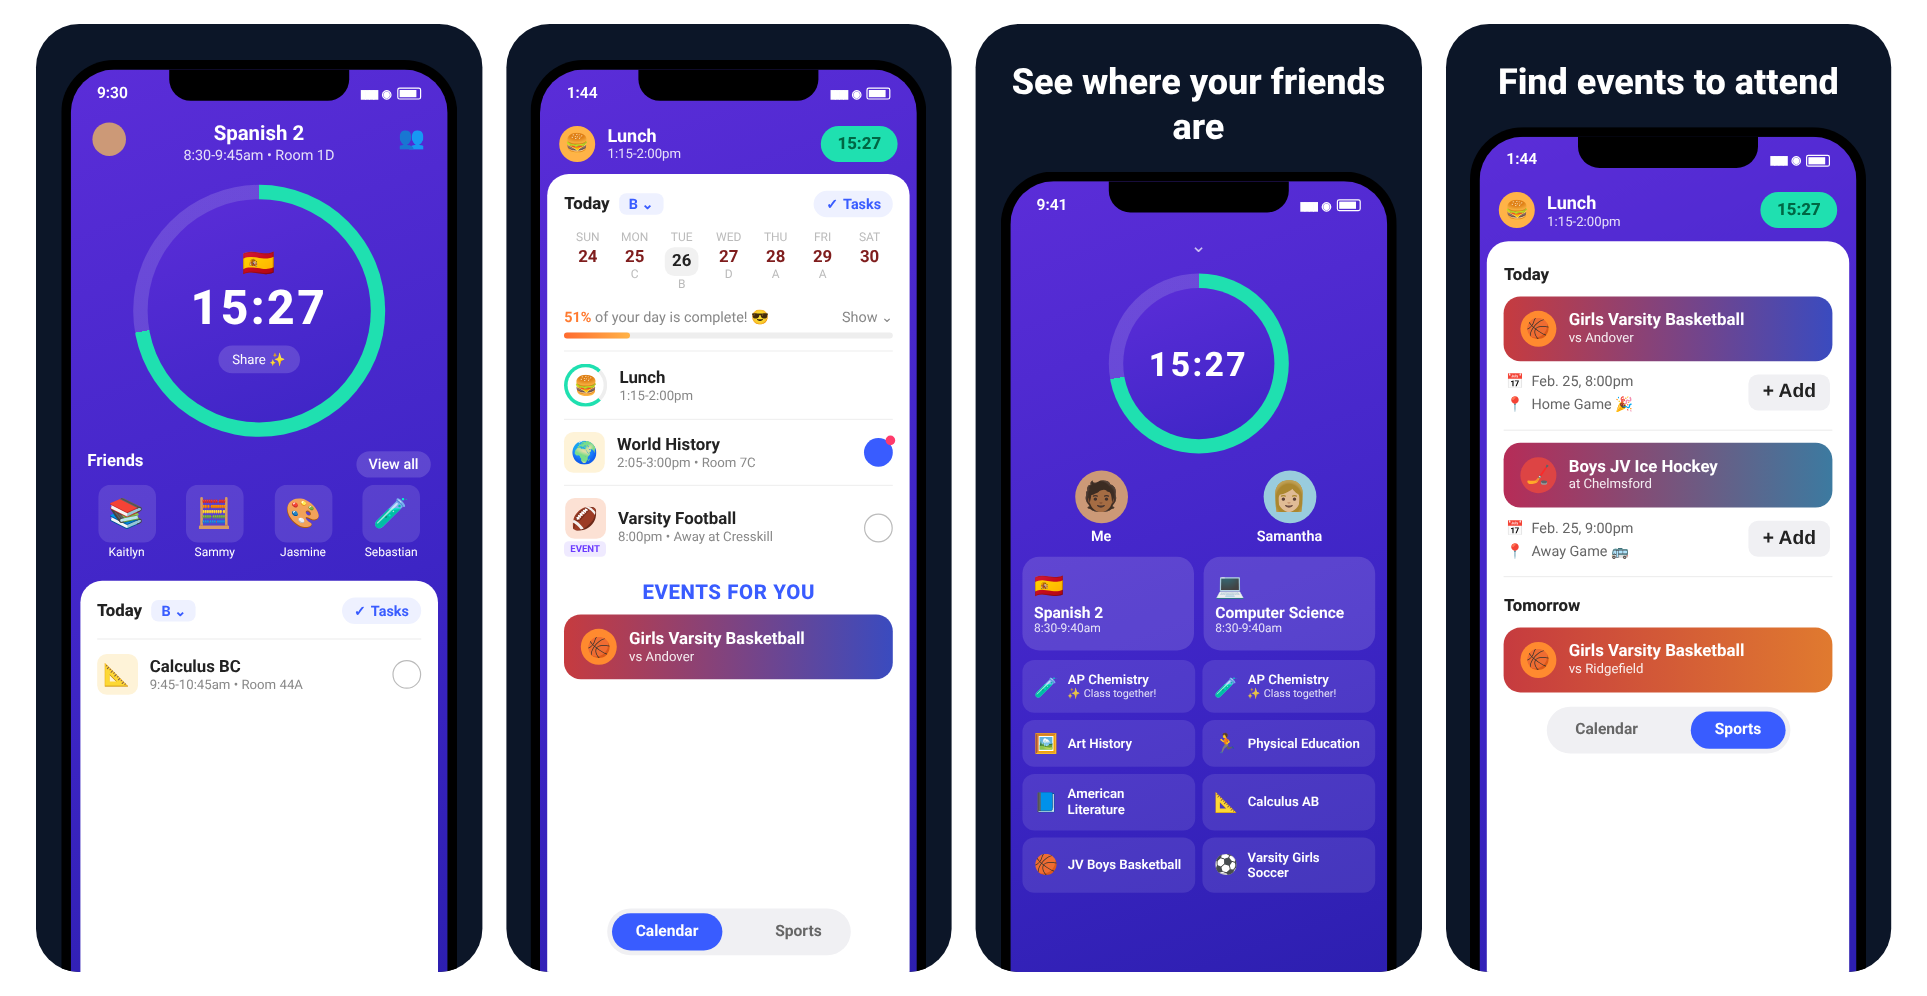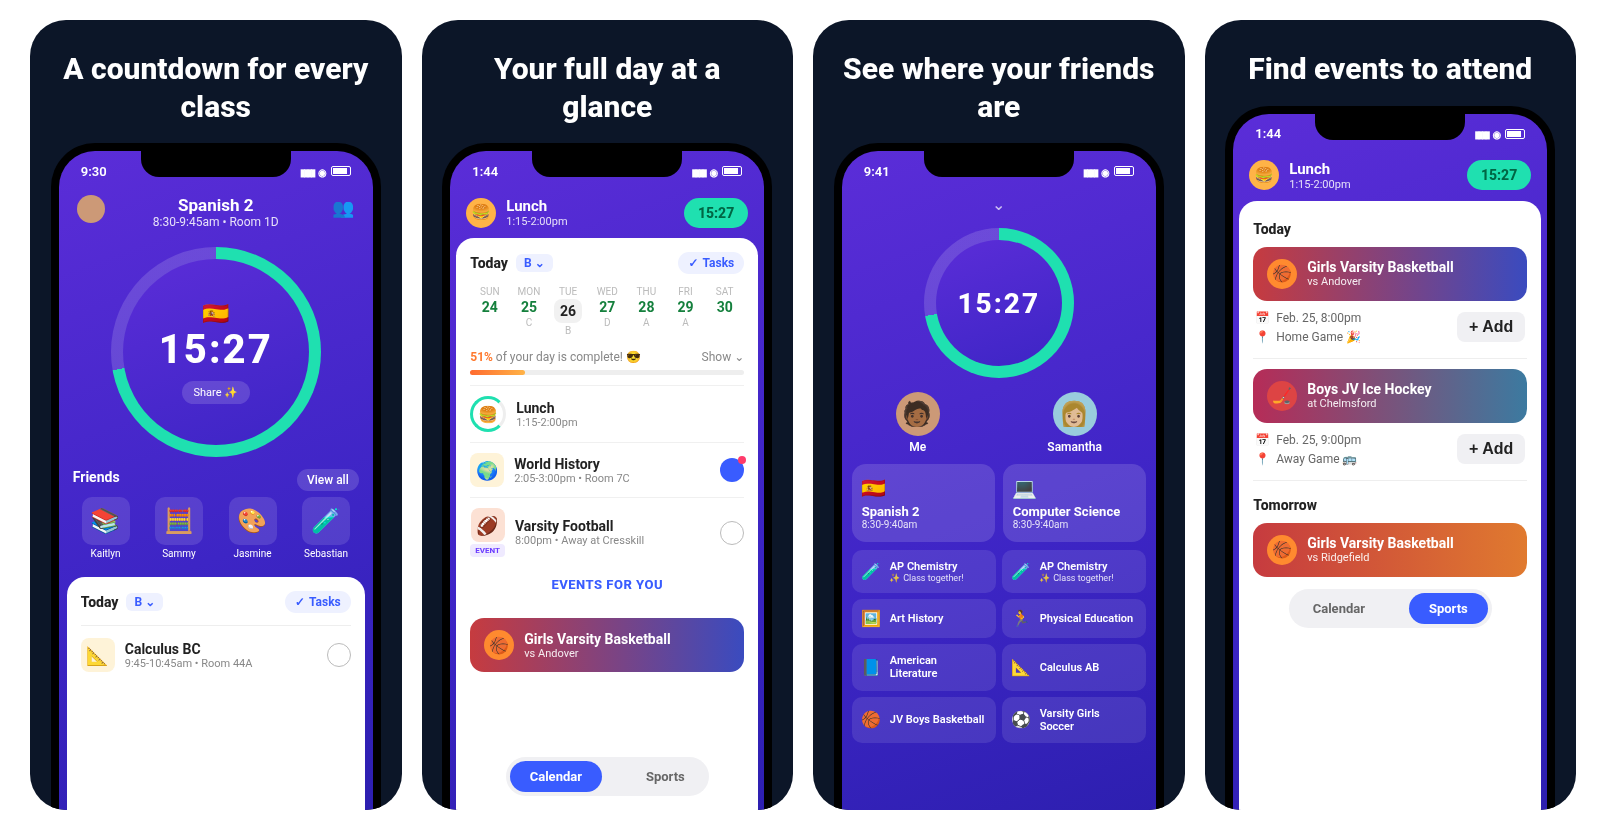--- a/index.html
+++ b/index.html
@@ -106,34 +106,34 @@
   
   .lunch-header { display:flex; align-items:center; justify-content:space-between; padding:6px 16px 10px;}
   .lunch-left { display:flex; align-items:center; gap:10px; color:#fff;}
   .lunch-ico { width:30px;height:30px;border-radius:50%;background:#ffb347;display:flex;align-items:center;justify-content:center;font-size:16px;}
   .lunch-title { font-size:15px; font-weight:700;}
   .lunch-sub { font-size:11px; opacity:.85;}
   .timer-pill { background:#1fe0b0; color:#0a5; font-weight:800; padding:7px 14px; border-radius:18px; font-size:14px; color:#064;}
   .white-card { background:#fff; border-radius:18px 18px 0 0; margin:0 6px; padding:14px 14px; flex:1; display:flex; flex-direction:column;}
   .weekrow { display:flex; justify-content:space-between; margin:12px 0 6px;}
   .day { text-align:center; font-size:10px; color:#bbb; flex:1;}
-  .day .num { font-size:14px; color:#15803d; font-weight:700; margin:2px 0;}
+  .day .num { font-size:14px; color:#7f1d1d; font-weight:700; margin:2px 0;}
   .day.active { background:#fff; }
   .day.active .num { color:#222; background:#f1f1f1; border-radius:8px; padding:4px 6px; display:inline-block;}
   .progress-line { font-size:12px; display:flex; justify-content:space-between; color:#888; margin-top:8px;}
   .progress-line .pct { color:#ff7a2f; font-weight:700;}
   .bar { height:5px; background:#eee; border-radius:3px; margin:6px 0 10px; position:relative;}
   .bar::before { content:""; position:absolute; left:0; top:0; bottom:0; width:20%; background:linear-gradient(90deg,#ff6b2f,#ffb347); border-radius:3px;}
   .lunch-item { display:flex; align-items:center; gap:10px; padding:10px 0; border-top:1px solid #f0f0f0;}
   .lunch-item:first-of-type { border-top:none;}
   .mini-ring { width:36px;height:36px;border-radius:50%;border:3px solid #1fe0b0;border-right-color:#eee;display:flex;align-items:center;justify-content:center;font-size:16px;}
   .event-chip { font-size:8px; background:#efeaff; color:#6b3bff; padding:2px 5px; border-radius:4px; font-weight:700;}
   .chat-badge { position:relative;}
   .chat-badge::after { content:""; width:8px;height:8px;background:#ff3b6b;border-radius:50%;position:absolute;top:-2px;right:-2px;}
-  .events-label { text-align:center; color:#395cff; font-size:13px; font-weight:800; letter-spacing:.5px; margin:10px 0 26px;}
+  .events-label { text-align:center; color:#395cff; font-size:17px; font-weight:800; letter-spacing:.5px; margin:10px 0 8px;}
   .event-card { border-radius:14px; padding:12px 14px; color:#fff; background:linear-gradient(90deg,#c63b3f,#3a4bbf); display:flex; align-items:center; gap:10px;}
   .event-card.hockey { background:linear-gradient(90deg,#b62c57,#3c7aa0);}
   .event-card.tiger { background:linear-gradient(90deg,#c63b3f,#e07a2f);}
   .ball-ico { width:30px;height:30px;border-radius:50%;background:#ff8a2f;display:flex;align-items:center;justify-content:center;font-size:16px;}
   .ev-title { font-size:14px; font-weight:700;}
   .ev-sub { font-size:11px; opacity:.9;}
   .tabbar { margin-top:auto; display:flex; gap:24px; background:#f0f0f3; border-radius:22px; padding:4px; align-self:center;}
   .tab { padding:8px 20px; border-radius:18px; font-size:13px; font-weight:700; color:#666;}
   .tab.active { background:#395cff; color:#fff;}
   
@@ -157,21 +157,20 @@
   .section-label { font-weight:800; font-size:14px; color:#222; margin:6px 0 10px;}
   .ev-detail { display:flex; justify-content:space-between; align-items:center; font-size:12px; color:#666; padding:10px 2px 14px; border-bottom:1px solid #eee; margin-bottom:10px;}
   .ev-detail .rows { display:flex; flex-direction:column; gap:5px;}
   .ev-detail .rows span { display:flex; gap:6px; align-items:center;}
   .add-btn { font-size:16px; font-weight:700; color:#222; padding:6px 12px; border:none; background:#f0f0f3; border-radius:8px; display:flex; align-items:center; gap:4px;}
 </style>
 </head>
 <body>
 
 <div class="panel">
-  <div class="panel-title">A countdown for every class</div>
   <div class="phone">
     <div class="notch"></div>
     <div class="statusbar">
       <span>9:30</span>
       <div class="status-right">
         <span class="signal"></span>
         <span class="wifi"></span>
         <span class="batt"></span>
       </div>
     </div>
@@ -219,21 +218,20 @@
           <div class="class-name">Calculus BC</div>
           <div class="class-sub2">9:45-10:45am • Room 44A</div>
         </div>
         <div class="bubble"></div>
       </div>
     </div>
   </div>
 </div>
 
 <div class="panel">
-  <div class="panel-title">Your full day at a glance</div>
   <div class="phone">
     <div class="notch"></div>
     <div class="statusbar">
       <span>1:44</span>
       <div class="status-right">
           <span class="signal"></span>
           <span class="wifi"></span>
           <span class="batt"></span>
         </div>
     </div>

